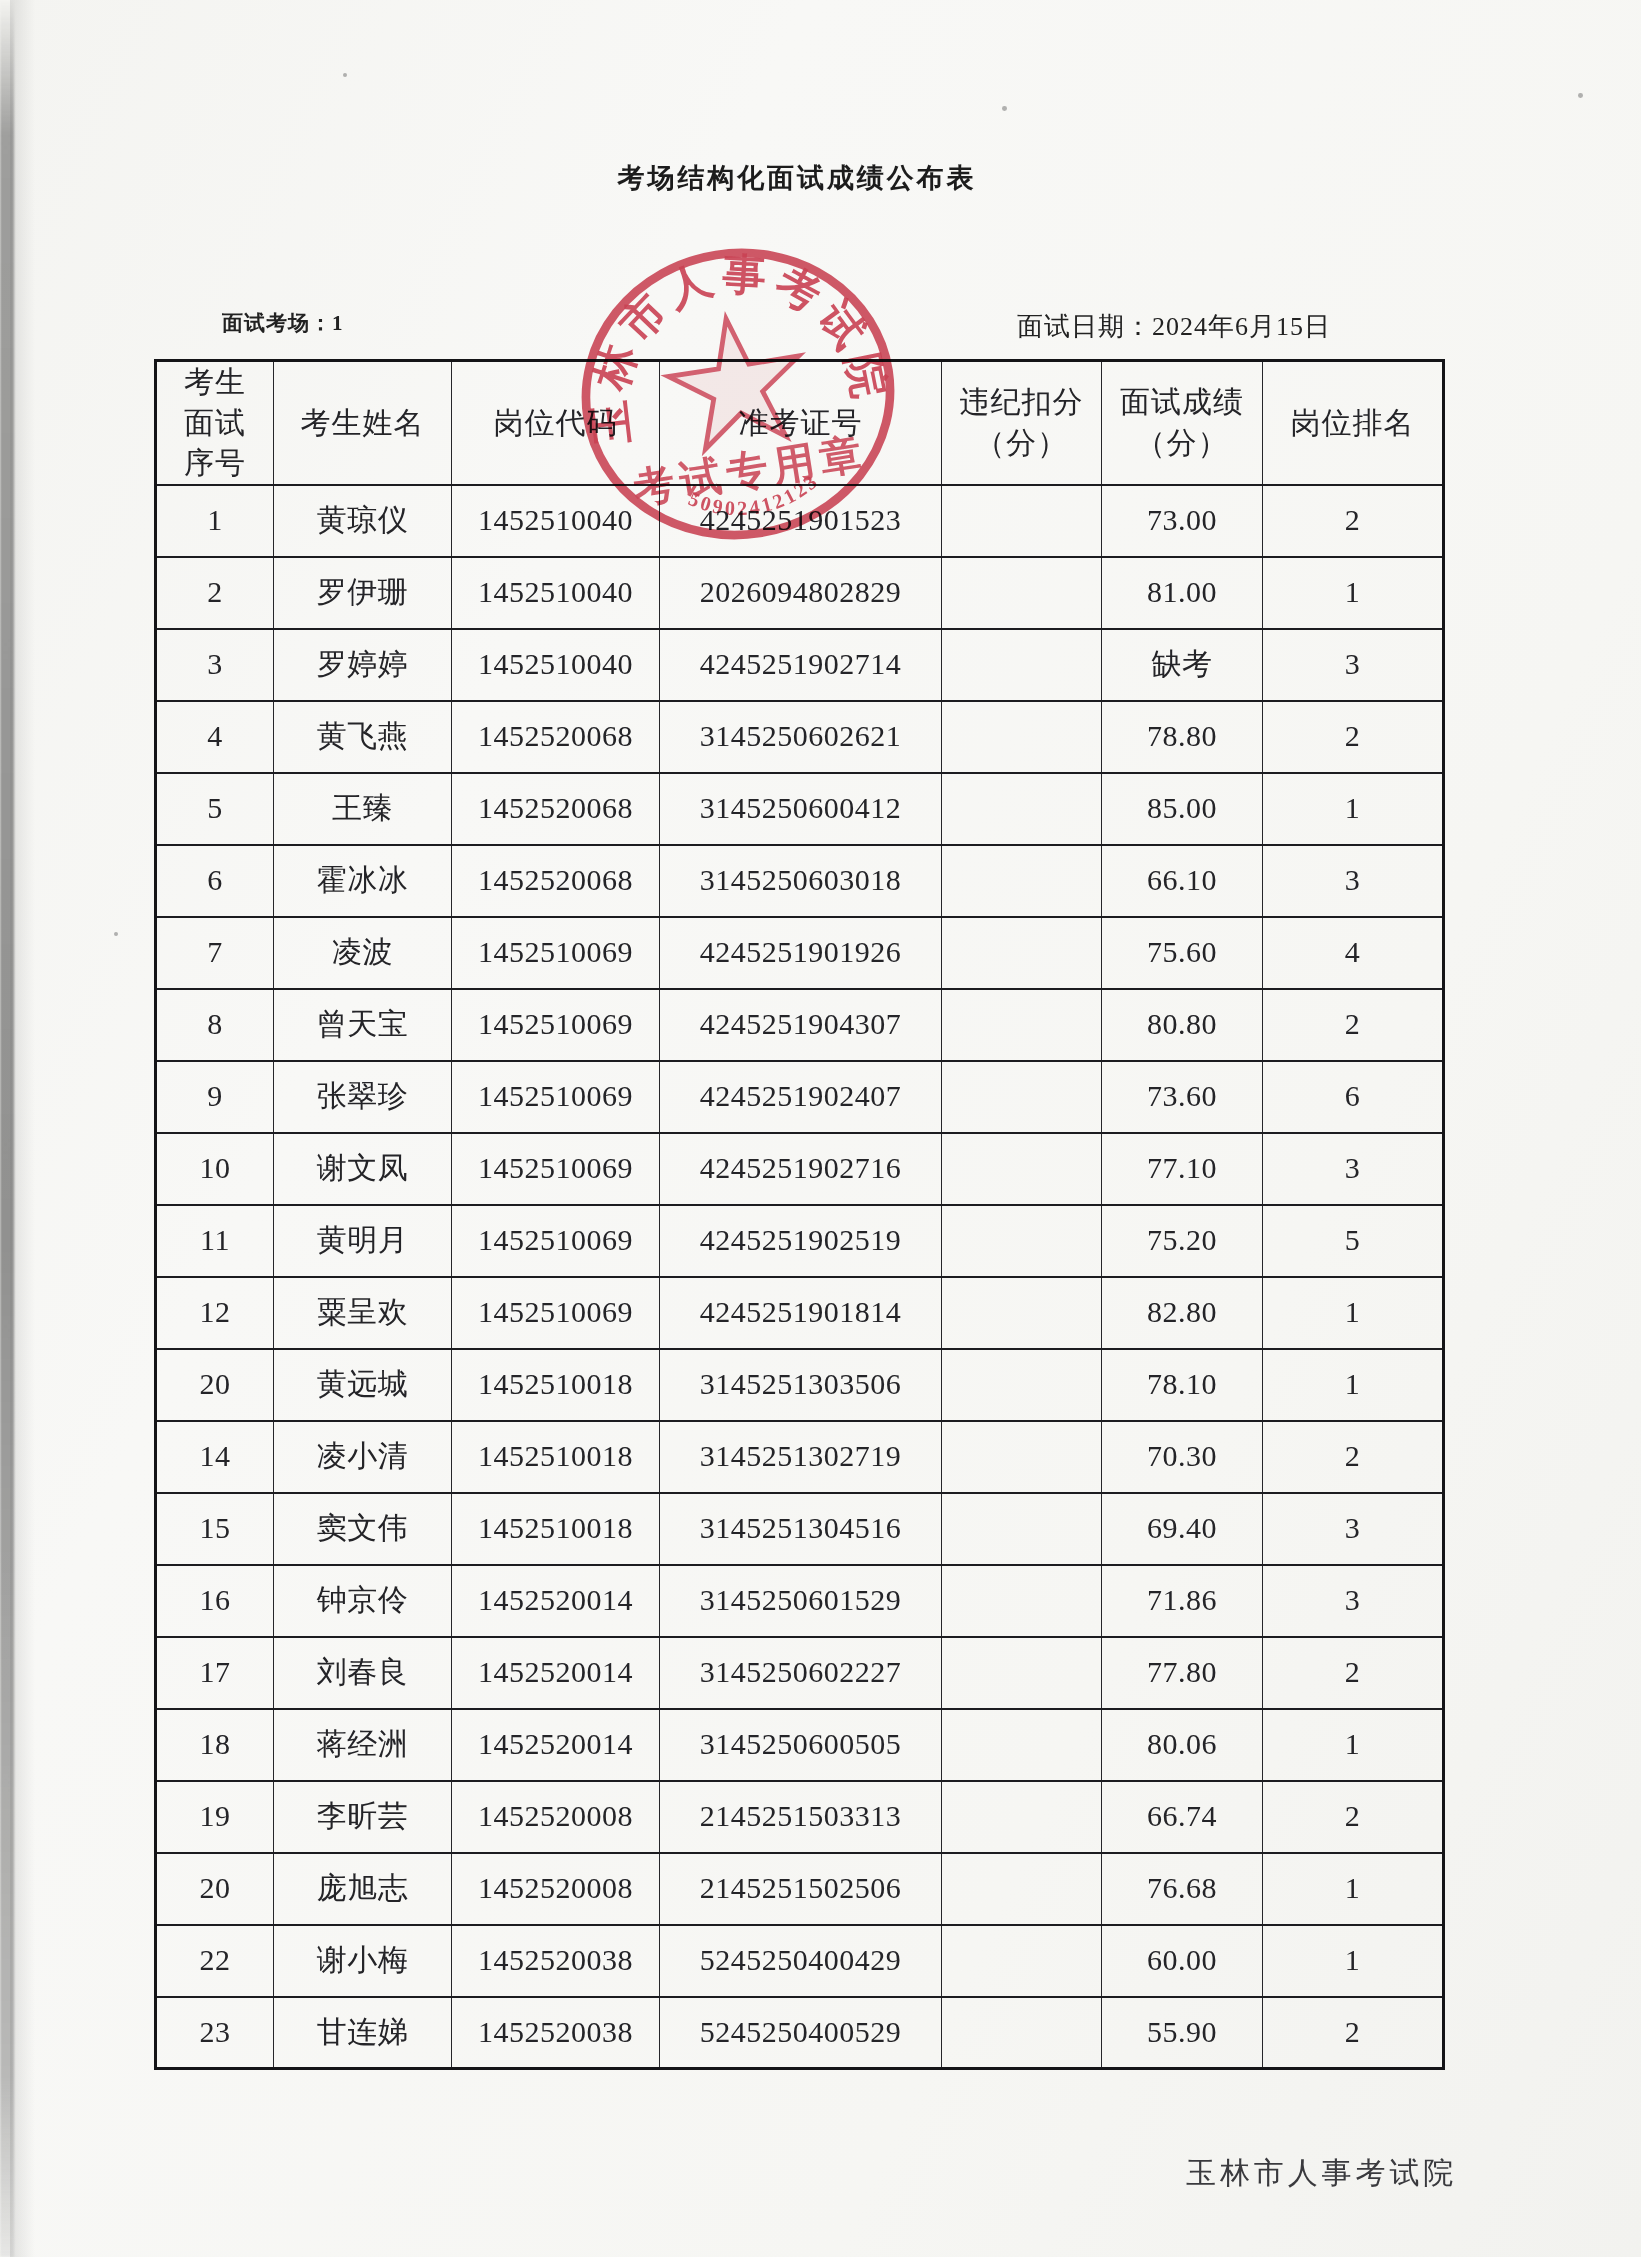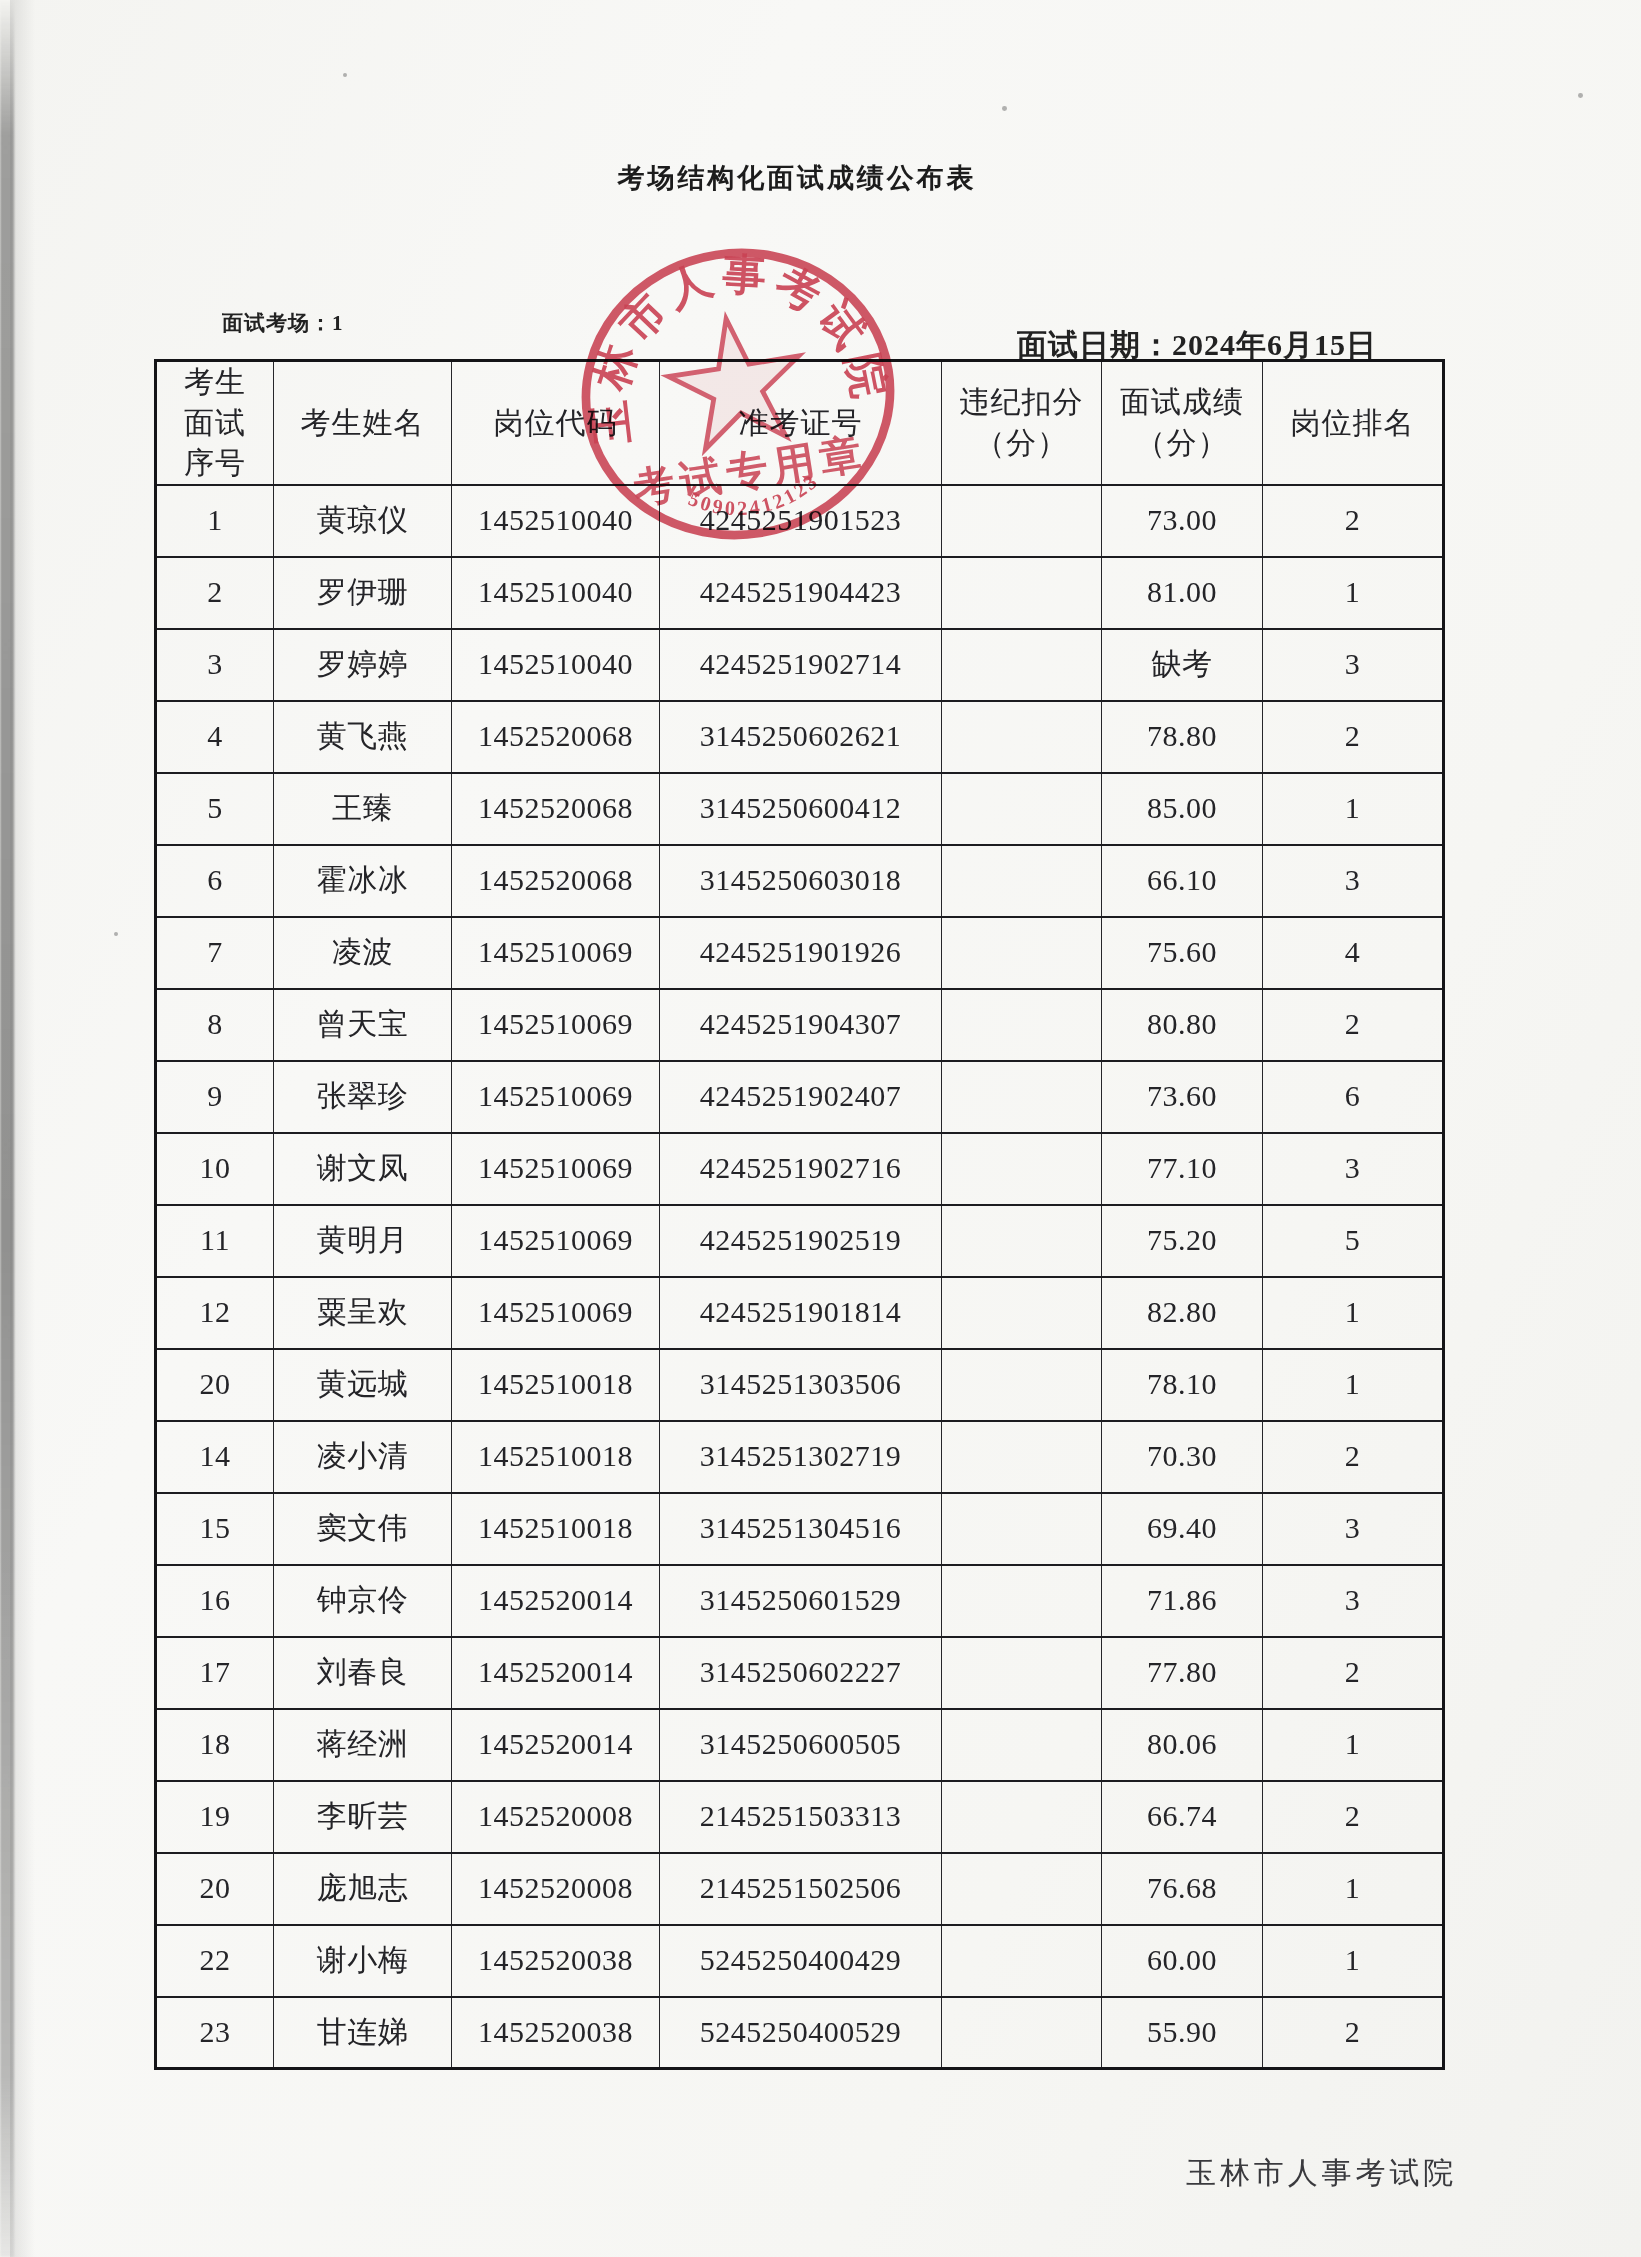--- a/index.html
+++ b/index.html
@@ -19,21 +19,21 @@
     background:linear-gradient(90deg,rgba(120,120,120,.18),rgba(120,120,120,0));
   }
   .speck{position:absolute;background:#6a6a6a;border-radius:50%;opacity:.5;}
 
   .title{
     position:absolute;top:160px;left:797px;transform:translateX(-50%);
     font-family:"Liberation Sans","DejaVu Sans",sans-serif;
     font-size:27px;font-weight:700;color:#1c1c1c;letter-spacing:2.9px;white-space:nowrap;
   }
   .venue{position:absolute;top:309px;left:222px;font-size:21px;font-weight:600;color:#222;letter-spacing:1px;}
-  .date{position:absolute;top:309px;left:1017px;font-size:30px;font-weight:700;color:#222;letter-spacing:1px;margin-top:16px;}
+  .date{position:absolute;top:309px;left:1017px;font-size:26px;font-weight:400;color:#222;letter-spacing:1px;}
 
   .tablewrap{position:absolute;left:154px;top:359px;width:1287px;}
   table{border-collapse:collapse;table-layout:fixed;width:1287px;background:transparent;}
   col.c1{width:118px}col.c2{width:178px}col.c3{width:208px}col.c4{width:282px}
   col.c5{width:160px}col.c6{width:161px}col.c7{width:181px}
   th,td{
     border-left:1.9px solid #26262a;border-right:1.9px solid #26262a;
     border-top:2.9px solid #1c1c20;border-bottom:2.9px solid #1c1c20;
     text-align:center;vertical-align:middle;color:#242428;
     font-size:30px;line-height:1.35;padding:0 5.8px;overflow:hidden;
@@ -101,21 +101,21 @@
             <td>1452510040</td>
             <td>4245251901523</td>
             <td></td>
             <td>73.00</td>
             <td>2</td>
           </tr>
           <tr>
             <td>2</td>
             <td>罗伊珊</td>
             <td>1452510040</td>
-            <td>4245251904423</td>
+            <td>2026094802829</td>
             <td></td>
             <td>81.00</td>
             <td>1</td>
           </tr>
           <tr>
             <td>3</td>
             <td>罗婷婷</td>
             <td>1452510040</td>
             <td>4245251902714</td>
             <td></td>

